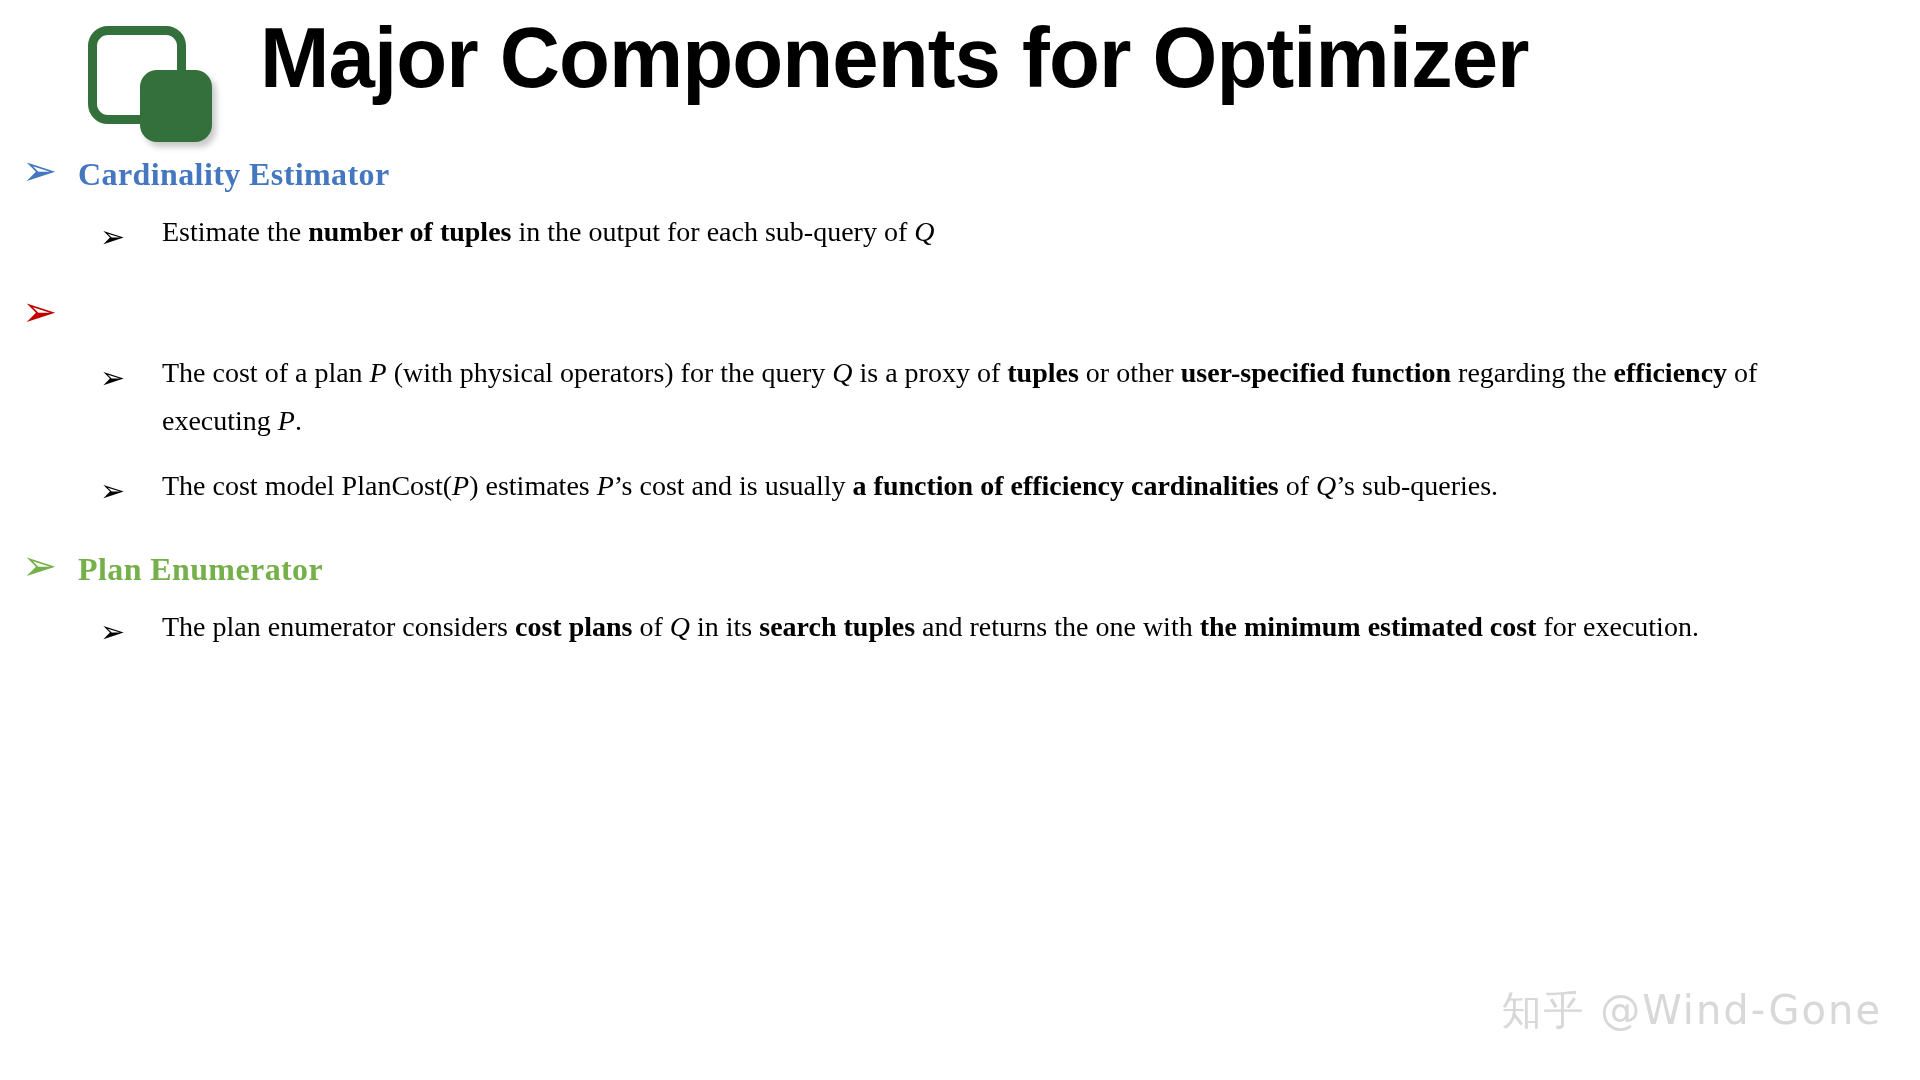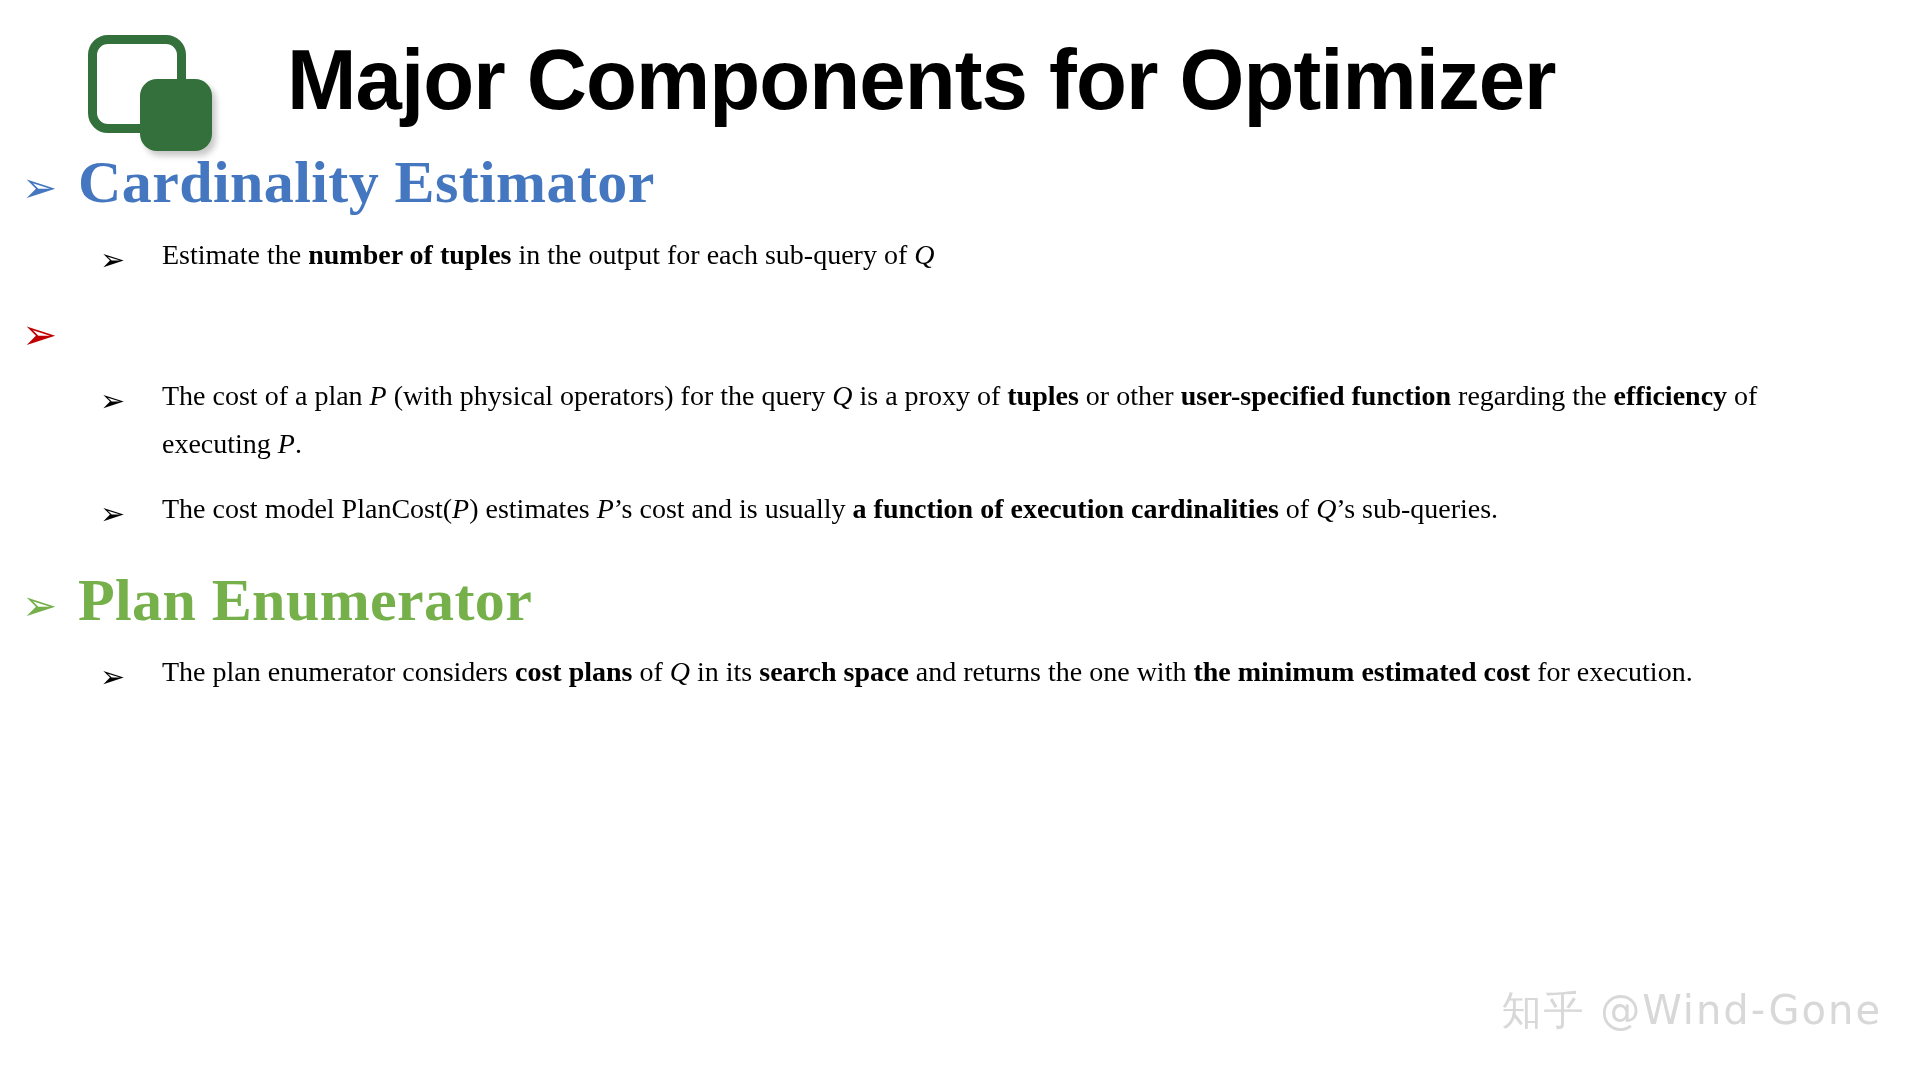--- a/index.html
+++ b/index.html
@@ -17,22 +17,21 @@
   }
 
   
   .title-row {
     position: absolute;
     left: 0;
     top: 14px;
     width: 1920px;
     height: 130px;
     display: flex;
-    align-items: center;
-    gap: 27px;
+    align-items: flex-start;
   }
   .logo {
     position: relative;
     width: 140px;
     height: 112px;
     margin-left: 88px;
     flex: none;
   }
   .logo-outline {
     position: absolute;
@@ -85,21 +84,21 @@
   .l1:first-child { margin-top: 0; }
   .l1-bullet {
     width: 56px;
     margin-left: 22px;
     flex: none;
     font-size: 42px;
     line-height: 1;
     text-align: left;
   }
   .l1-label {
-    font-size: 60px;
+    font-size: 32px;
     font-weight: bold;
     line-height: 1.08;
     letter-spacing: 0.4px;
   }
   .l1.blue  .l1-bullet, .l1.blue  .l1-label  { color: #4477c0; }
   .l1.red   .l1-bullet, .l1.red   .l1-label  { color: #c00000; }
   .l1.green .l1-bullet, .l1.green .l1-label  { color: #76b04a; }
 
   
   .l2 {
@@ -162,27 +161,27 @@
 
   <div class="l1 red">
     <span class="l1-bullet">➢</span>
   </div>
   <div class="l2">
     <span class="l2-bullet">➢</span>
     <span class="l2-text">The cost of a plan <i>P</i> (with physical operators) for the query <i>Q</i> is a proxy of <b>tuples</b> or other <b>user-specified function</b> regarding the <b>efficiency</b> of executing <i>P</i>.</span>
   </div>
   <div class="l2">
     <span class="l2-bullet">➢</span>
-    <span class="l2-text">The cost model PlanCost(<i>P</i>) estimates <i>P</i>’s cost and is usually <b>a function of execution cardinalities</b> of <i>Q</i>’s sub-queries.</span>
+    <span class="l2-text">The cost model PlanCost(<i>P</i>) estimates <i>P</i>’s cost and is usually <b>a function of efficiency cardinalities</b> of <i>Q</i>’s sub-queries.</span>
   </div>
 
   <div class="l1 green">
     <span class="l1-bullet">➢</span>
     <span class="l1-label">Plan Enumerator</span>
   </div>
   <div class="l2">
     <span class="l2-bullet">➢</span>
-    <span class="l2-text">The plan enumerator considers <b>cost plans</b> of <i>Q</i> in its <b>search space</b> and returns the one with <b>the minimum estimated cost</b> for execution.</span>
+    <span class="l2-text">The plan enumerator considers <b>cost plans</b> of <i>Q</i> in its <b>search tuples</b> and returns the one with <b>the minimum estimated cost</b> for execution.</span>
   </div>
 
 </div>
 
 <div class="watermark">知乎 @Wind-Gone</div>
 
 </body></html>

